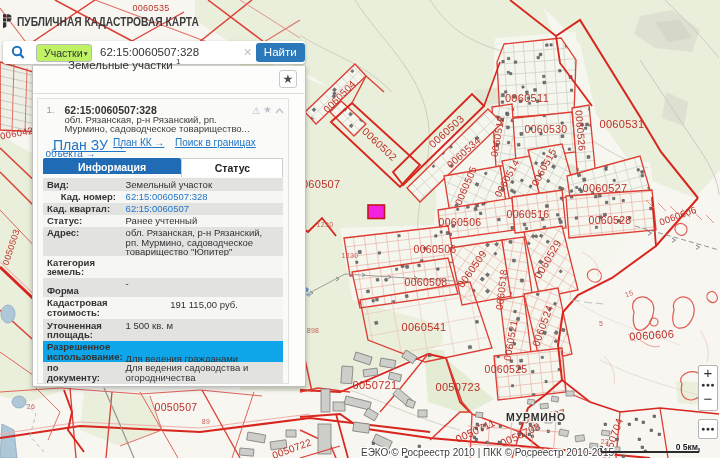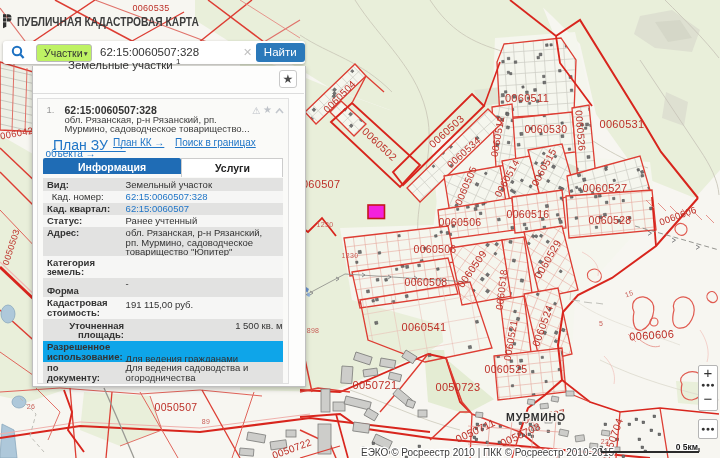--- a/index.html
+++ b/index.html
@@ -1717,29 +1717,29 @@
 <svg class="abs" style="left:275px;top:107.5px;" width="9" height="6" viewBox="0 0 9 6">
       <polyline points="1,5 4.5,1 8,5" fill="none" stroke="#c3c7cd" stroke-width="1.6"></polyline>
     </svg>
 <div class="abs" style="left:64.5px;top:114.6px;font-size:9.5px;color:#3c3c3c;line-height:9.4px;">обл. Рязанская, р-н Рязанский, рп.<br>Мурмино, садоводческое товарищество...</div>
 <div class="abs" style="left:53px;top:137px;font-size:14px;color:#2176c7;text-decoration:underline;">План ЗУ →</div>
 <div class="abs" style="left:113px;top:137px;font-size:10px;color:#2176c7;text-decoration:underline;">План КК →</div>
 <div class="abs" style="left:175px;top:137px;font-size:10px;color:#2176c7;text-decoration:underline;">Поиск в границах</div>
 <div class="abs" style="left:45.5px;top:147.5px;font-size:10px;color:#2176c7;">объекта →</div>
 
 <div class="abs" style="left:42.8px;top:158px;width:138.6px;height:16px;background:#1f6cb5;color:#fff;font-size:10.5px;font-weight:bold;text-align:center;line-height:18.7px;border-radius:2px 2px 0 0;">Информация</div>
-<div class="abs" style="left:181.4px;top:158px;width:102.1px;height:18.7px;background:#fff;border:1px solid #ccc;border-bottom:none;color:#222;font-size:10.5px;font-weight:bold;text-align:center;line-height:18.7px;">Услуги</div>
+<div class="abs" style="left:181.4px;top:158px;width:102.1px;height:18.7px;background:#fff;border:1px solid #ccc;border-bottom:none;color:#222;font-size:10.5px;font-weight:bold;text-align:center;line-height:18.7px;">Статус</div>
 
 <div class="abs" style="left:0;top:178.2px;width:720px;font-size:9.5px;line-height:9.6px;color:#333;">
 <div style="position:absolute;left:42.8px;top:0.0px;width:240.7px;height:12.8px;background:#e2e2e1;">
         <div style="position:absolute;left:4.2px;top:1.4px;width:77px;font-weight:bold;">Вид:</div>
         <div style="position:absolute;left:82.8px;top:1.4px;width:157px;color:#333;">Земельный участок</div>
       </div>
       <div style="position:absolute;left:42.8px;top:12.8px;width:240.7px;height:11.8px;background:#f6f6f5;">
-        <div style="position:absolute;left:9px;top:1.4px;width:77px;font-weight:normal;">Кад. номер:</div>
+        <div style="position:absolute;left:18px;top:1.4px;width:77px;font-weight:bold;">Кад. номер:</div>
         <div style="position:absolute;left:82.8px;top:1.4px;width:157px;color:#2176c7;">62:15:0060507:328</div>
       </div>
       <div style="position:absolute;left:42.8px;top:24.6px;width:240.7px;height:11.8px;background:#e2e2e1;">
         <div style="position:absolute;left:4.2px;top:1.4px;width:77px;font-weight:bold;">Кад. квартал:</div>
         <div style="position:absolute;left:82.8px;top:1.4px;width:157px;color:#2176c7;">62:15:0060507</div>
       </div>
       <div style="position:absolute;left:42.8px;top:36.4px;width:240.7px;height:12.3px;background:#f6f6f5;">
         <div style="position:absolute;left:4.2px;top:1.4px;width:77px;font-weight:bold;">Статус:</div>
         <div style="position:absolute;left:82.8px;top:1.4px;width:157px;color:#333;">Ранее учтенный</div>
       </div>
@@ -1749,23 +1749,23 @@
       </div>
       <div style="position:absolute;left:42.8px;top:78.3px;width:240.7px;height:34px;background:#f6f6f5;">
         <div style="position:absolute;left:4.2px;top:1.4px;width:77px;font-weight:bold;">Категория<br>земель:</div>
       </div>
       <div style="position:absolute;left:42.8px;top:99.7px;width:240.7px;height:19.1px;background:#e2e2e1;">
         <div style="position:absolute;left:4.2px;top:8px;width:77px;font-weight:bold;">Форма<br>собственности:</div>
         <div style="position:absolute;left:82.8px;top:1.4px;width:157px;color:#333;">-</div>
       </div>
       <div style="position:absolute;left:42.8px;top:118.8px;width:240.7px;height:22.5px;background:#f6f6f5;">
         <div style="position:absolute;left:4.2px;top:1.4px;width:77px;font-weight:bold;">Кадастровая<br>стоимость:</div>
-        <div style="position:absolute;left:82.8px;top:3px;width:157px;color:#333;">191 115,00 руб.</div>
+        <div style="position:absolute;left:82.8px;top:3px;width:157px;color:#333;text-align:center;">191 115,00 руб.</div>
       </div>
-      <div style="position:absolute;left:42.8px;top:141.3px;width:240.7px;height:21.3px;background:#e2e2e1;text-align:right;">
+      <div style="position:absolute;left:42.8px;top:141.3px;width:240.7px;height:21.3px;background:#e2e2e1;">
         <div style="position:absolute;left:4.2px;top:1.4px;width:77px;font-weight:bold;">Уточненная<br>площадь:</div>
         <div style="position:absolute;left:82.8px;top:1.4px;width:157px;color:#333;">1 500 кв. м</div>
       </div>
       <div style="position:absolute;left:42.8px;top:162.6px;width:240.7px;height:21.2px;background:#0ea5e9;">
         <div style="position:absolute;left:4.2px;top:1.4px;width:77px;font-weight:bold;">Разрешенное<br>использование:</div>
         <div style="position:absolute;left:82.8px;top:13px;width:157px;color:#333;text-decoration:underline;">Для ведения гражданами<br>садоводства и огородничества</div>
       </div>
       <div style="position:absolute;left:42.8px;top:183.8px;width:240.7px;height:21.4px;background:#e2e2e1;">
         <div style="position:absolute;left:4.2px;top:1.4px;width:77px;font-weight:bold;">по<br>документу:</div>
         <div style="position:absolute;left:82.8px;top:1.4px;width:157px;color:#333;">Для ведения садоводства и<br>огородничества</div>

